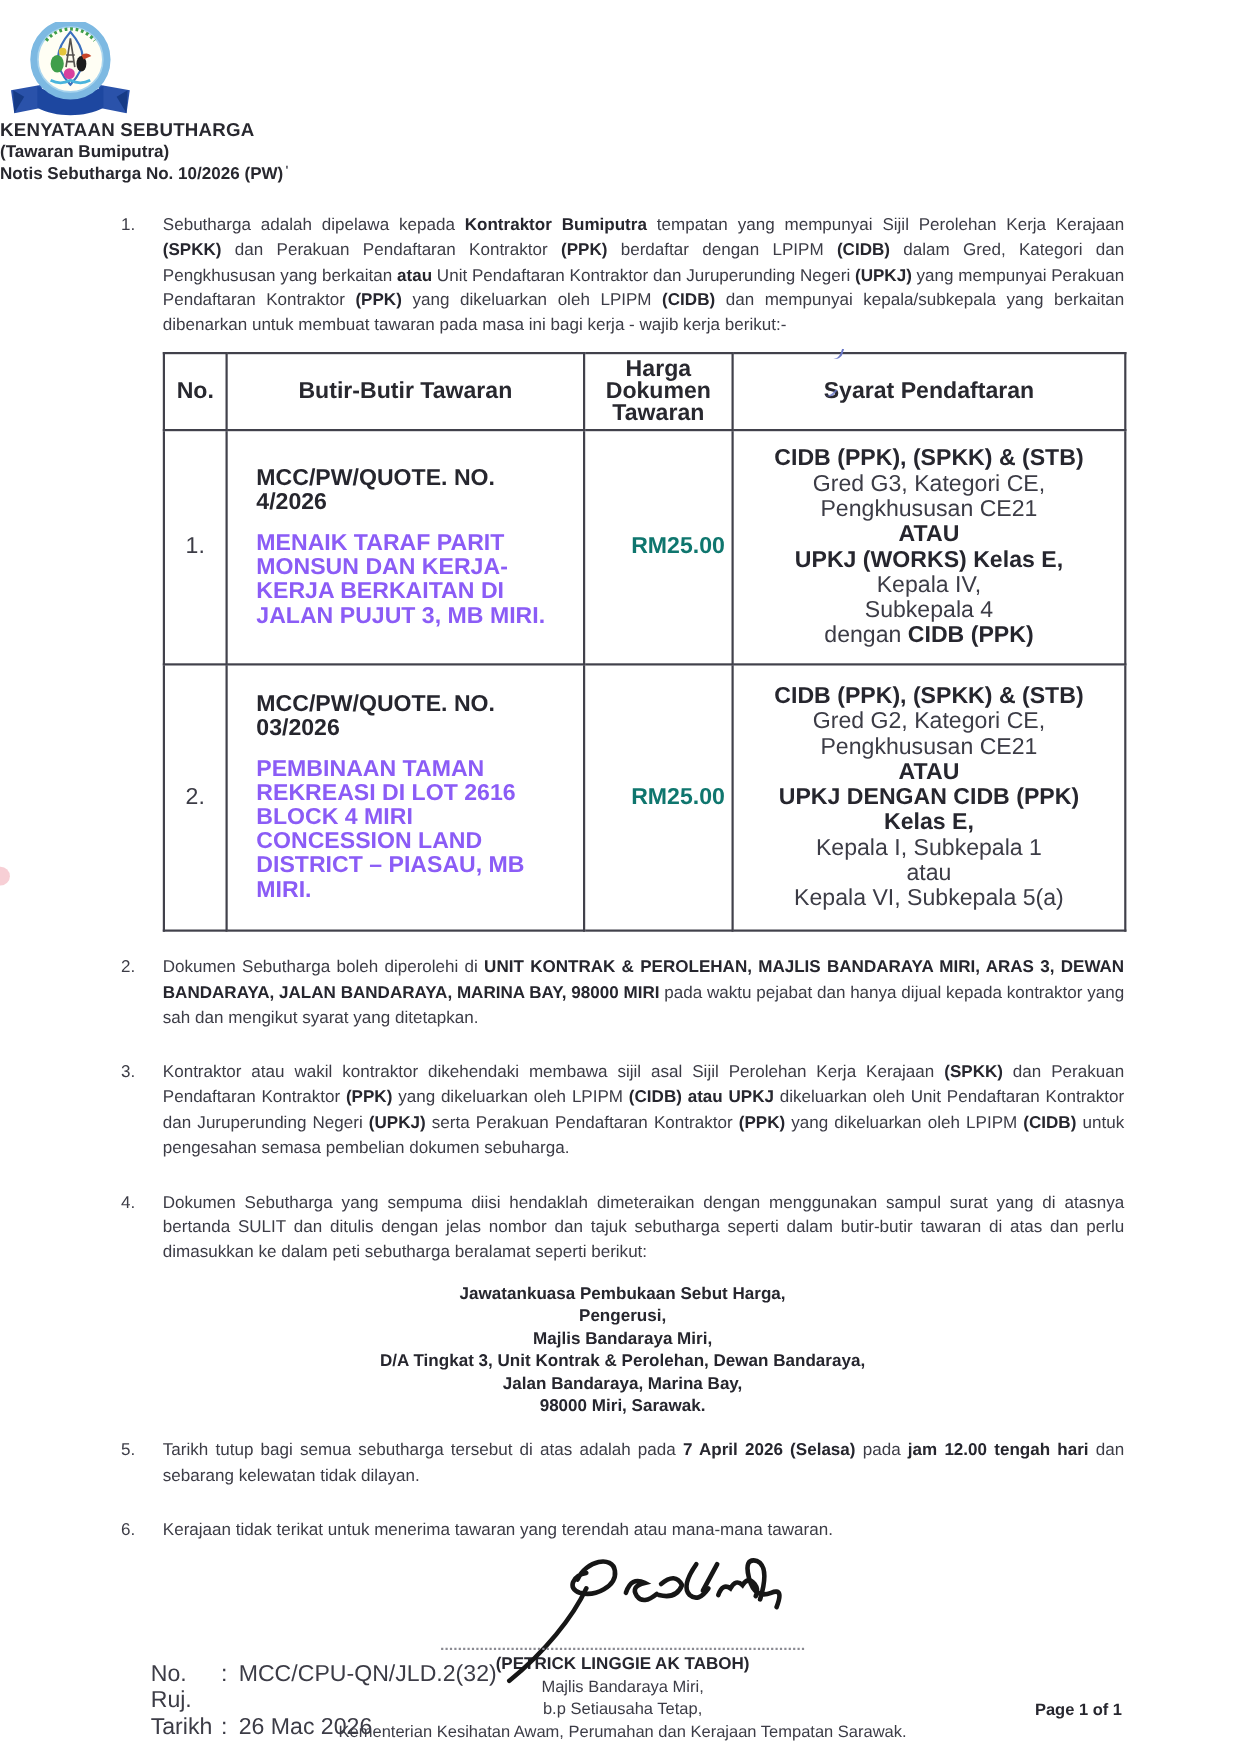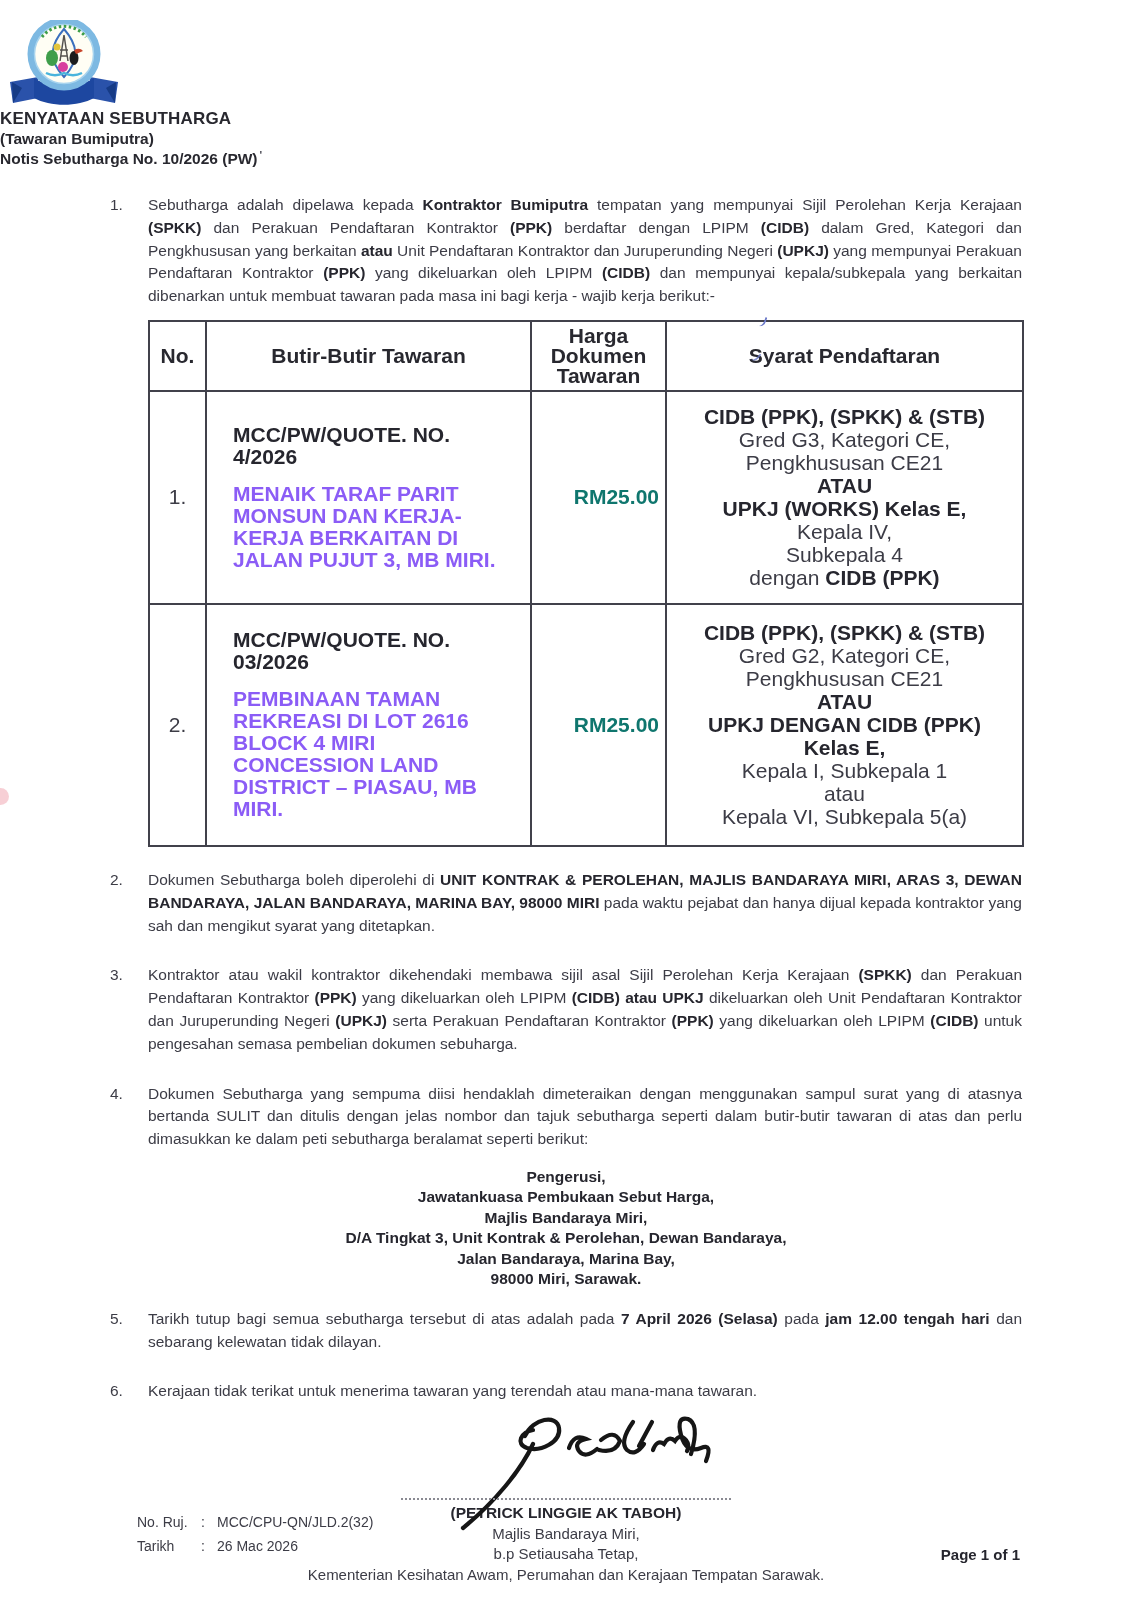--- a/index.html
+++ b/index.html
@@ -43,21 +43,21 @@
 
   
   .address { margin-top:16px; text-align:center; font-weight:bold; color:#26262e; font-size:15.5px; line-height:20.5px; }
   .sig-block { margin-top:12px; text-align:center; font-size:15px; line-height:20.5px; }
   .sig-wrap { position:relative; width:330px; height:86px; margin:0 auto; overflow:visible; }
   .sig-wrap svg { position:absolute; left:28px; top:-4px; overflow:visible; }
   .dotline { position:absolute; left:0; right:0; bottom:0; border-bottom:2.5px dotted #8a8a92; }
   .sig-name { font-weight:bold; color:#26262e; font-size:15.5px; margin-top:3px; }
 
   
-  .footer { position:absolute; left:137px; top:1510px; font-size:14px; }
+  .footer { position:absolute; left:137px; top:1510px; font-size:21px; }
   .fline { display:flex; line-height:24px; }
   .flabel { width:64px; }
   .fcolon { width:16px; }
   .page-num { position:absolute; right:118px; top:1546px; font-size:15px; font-weight:bold; color:#26262e;padding-left:44px; }
 
   
   .squiggle { position:absolute; width:6px; height:11px; border-right:2px solid #6b79c8; border-radius:0 0 7px 0; }
   .squiggle-1 { left:758px; top:316px; transform:rotate(18deg); }
   .squiggle-2 { left:751px; top:351px; transform:rotate(40deg); opacity:0.8; }
   .smudge { position:absolute; left:0; top:788px; width:9px; height:17px; background:rgba(240,168,178,0.55); border-radius:0 9px 9px 0; }
@@ -165,22 +165,22 @@
       <div class="num">3.</div>
       <div class="body"><span>Kontraktor atau wakil kontraktor dikehendaki membawa sijil asal Sijil Perolehan Kerja Kerajaan </span><span class="b">(SPKK)</span><span> dan Perakuan Pendaftaran Kontraktor </span><span class="b">(PPK)</span><span> yang dikeluarkan oleh LPIPM </span><span class="b">(CIDB) atau UPKJ</span><span> dikeluarkan oleh Unit Pendaftaran Kontraktor dan Juruperunding Negeri </span><span class="b">(UPKJ)</span><span> serta Perakuan Pendaftaran Kontraktor </span><span class="b">(PPK)</span><span> yang dikeluarkan oleh LPIPM </span><span class="b">(CIDB)</span><span> untuk pengesahan semasa pembelian dokumen sebuharga.</span></div>
     </div>
 
     <div class="item" style="margin-top:27px">
       <div class="num">4.</div>
       <div class="body"><span>Dokumen Sebutharga yang sempuma diisi hendaklah dimeteraikan dengan menggunakan sampul surat yang di atasnya bertanda SULIT dan ditulis dengan jelas nombor dan tajuk sebutharga seperti dalam butir-butir tawaran di atas dan perlu dimasukkan ke dalam peti sebutharga beralamat seperti berikut:</span></div>
     </div>
 
     <div class="address">
+        <div class="ln">Jawatankuasa Pembukaan Sebut Harga,</div>
         <div class="ln">Pengerusi,</div>
-        <div class="ln">Jawatankuasa Pembukaan Sebut Harga,</div>
         <div class="ln">Majlis Bandaraya Miri,</div>
         <div class="ln">D/A Tingkat 3, Unit Kontrak &amp; Perolehan, Dewan Bandaraya,</div>
         <div class="ln">Jalan Bandaraya, Marina Bay,</div>
         <div class="ln">98000 Miri, Sarawak.</div>
       </div>
 
     <div class="item" style="margin-top:18px">
       <div class="num">5.</div>
       <div class="body"><span>Tarikh tutup bagi semua sebutharga tersebut di atas adalah pada </span><span class="b">7 April 2026 (Selasa)</span><span> pada </span><span class="b">jam 12.00 tengah hari</span><span> dan sebarang kelewatan tidak dilayan.</span></div>
     </div>

